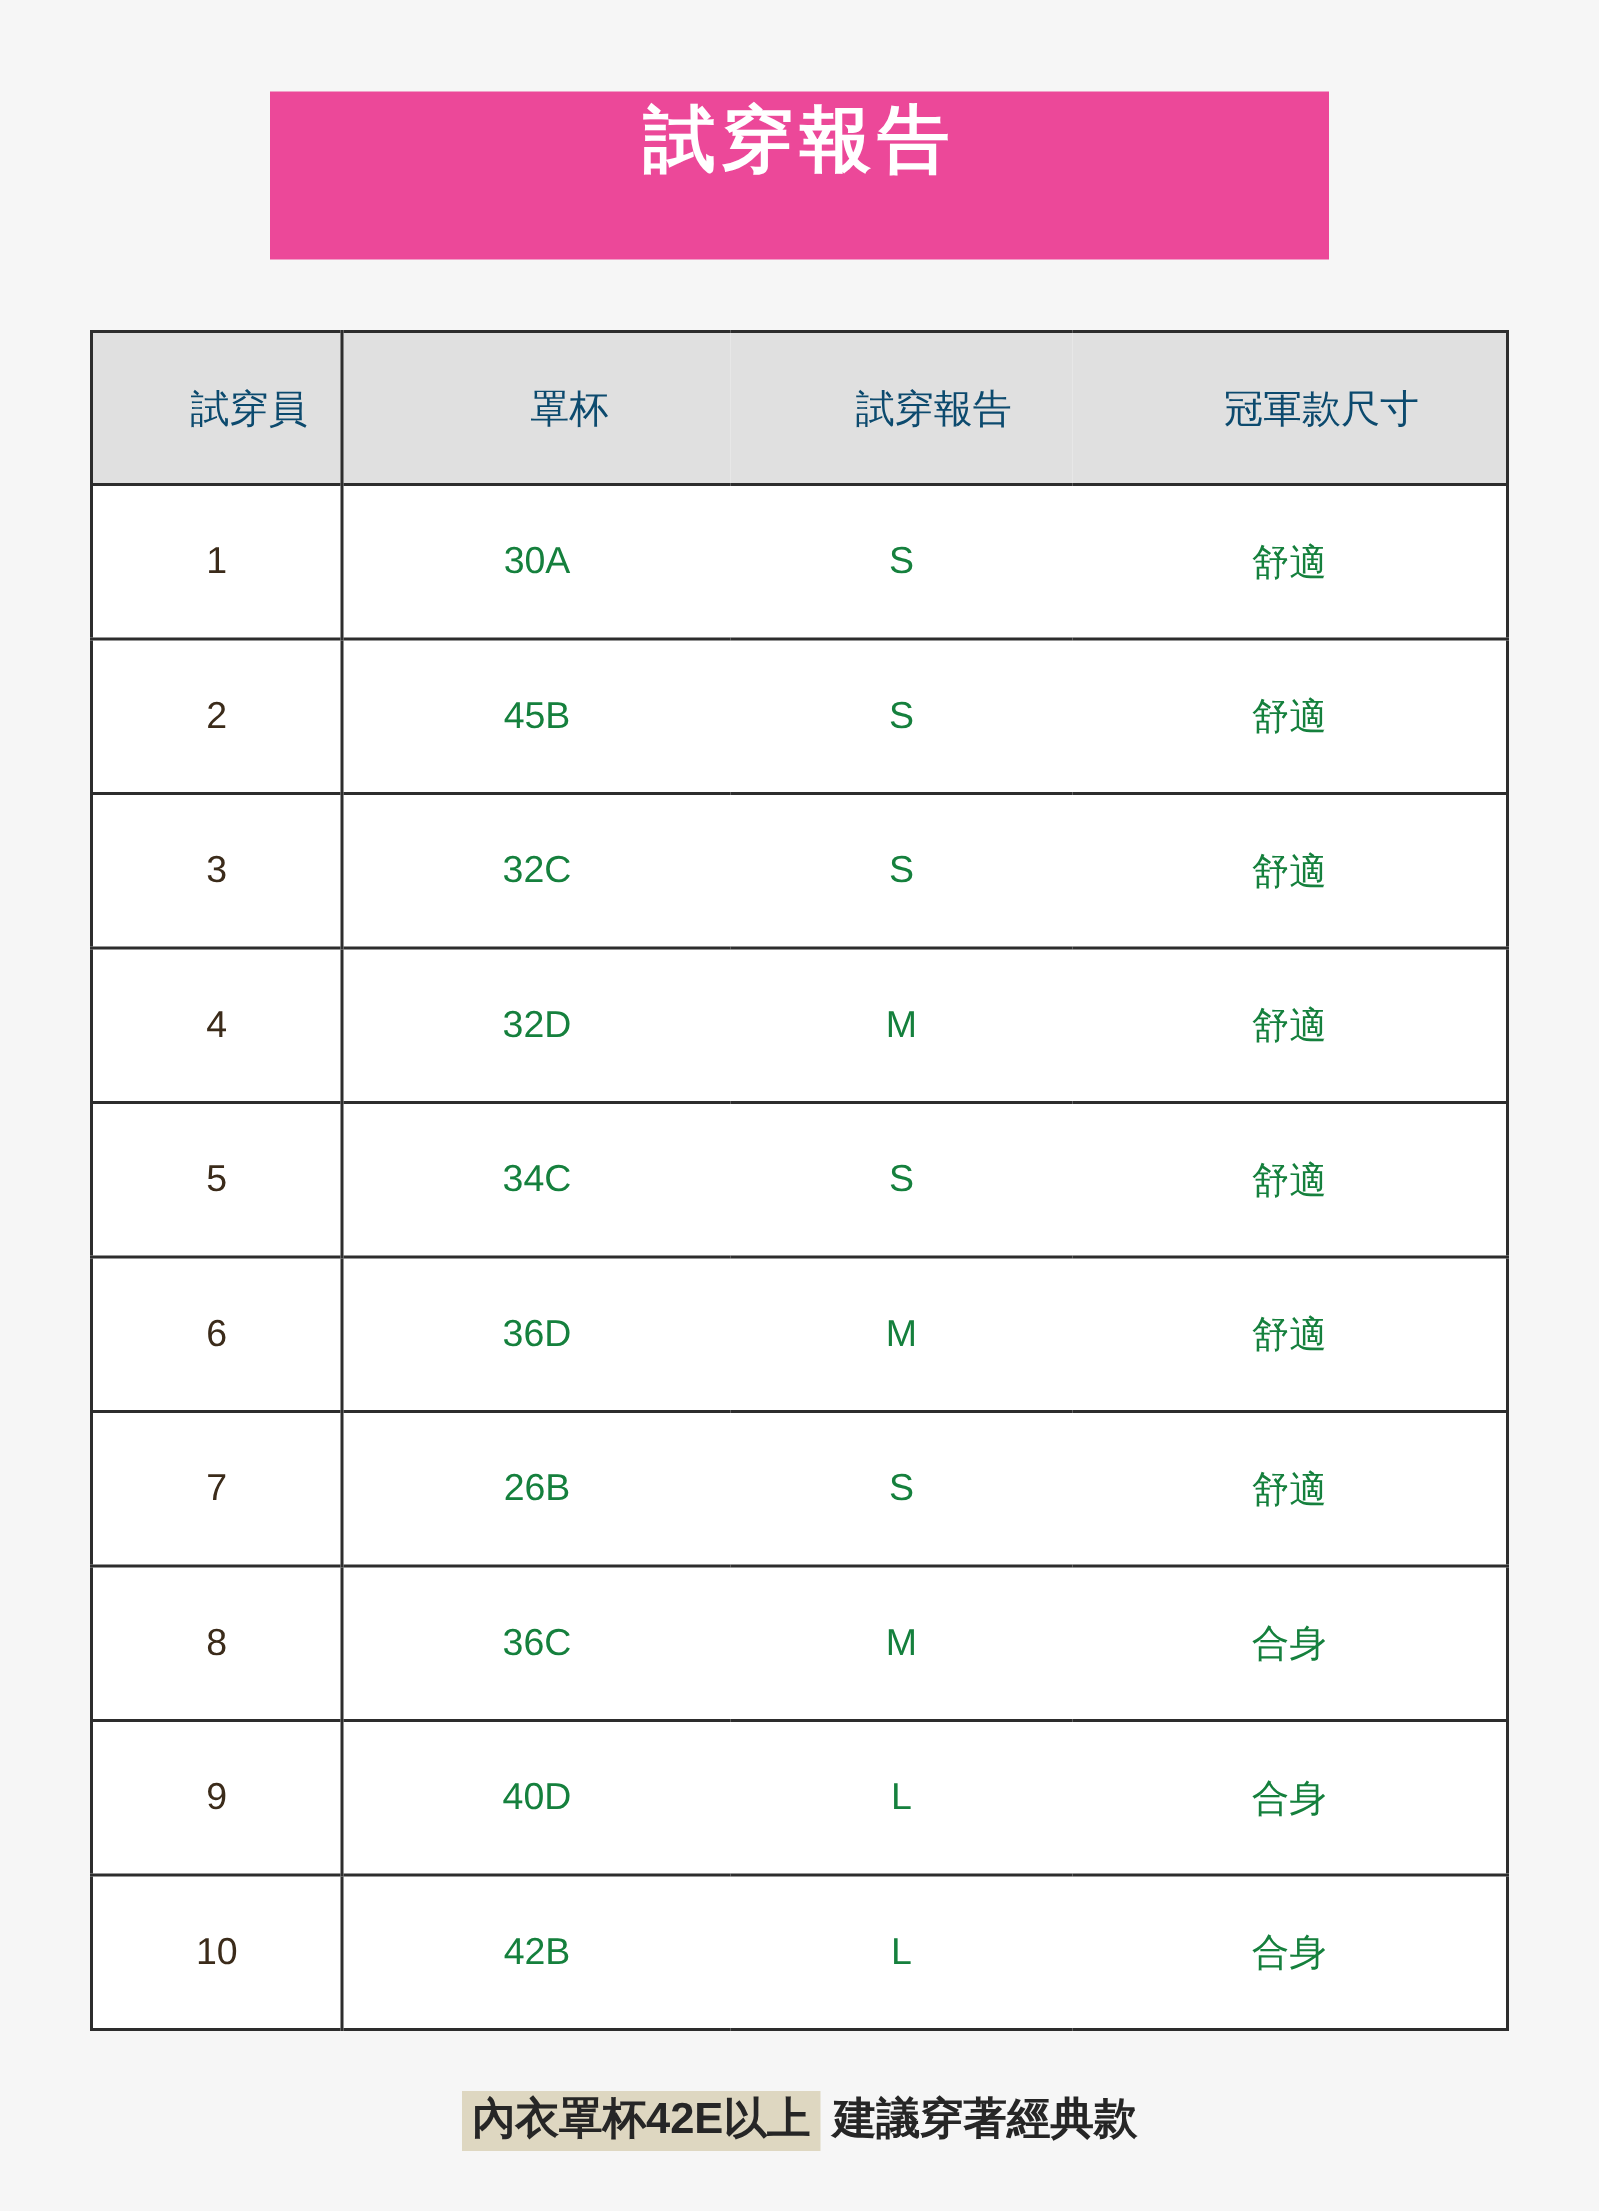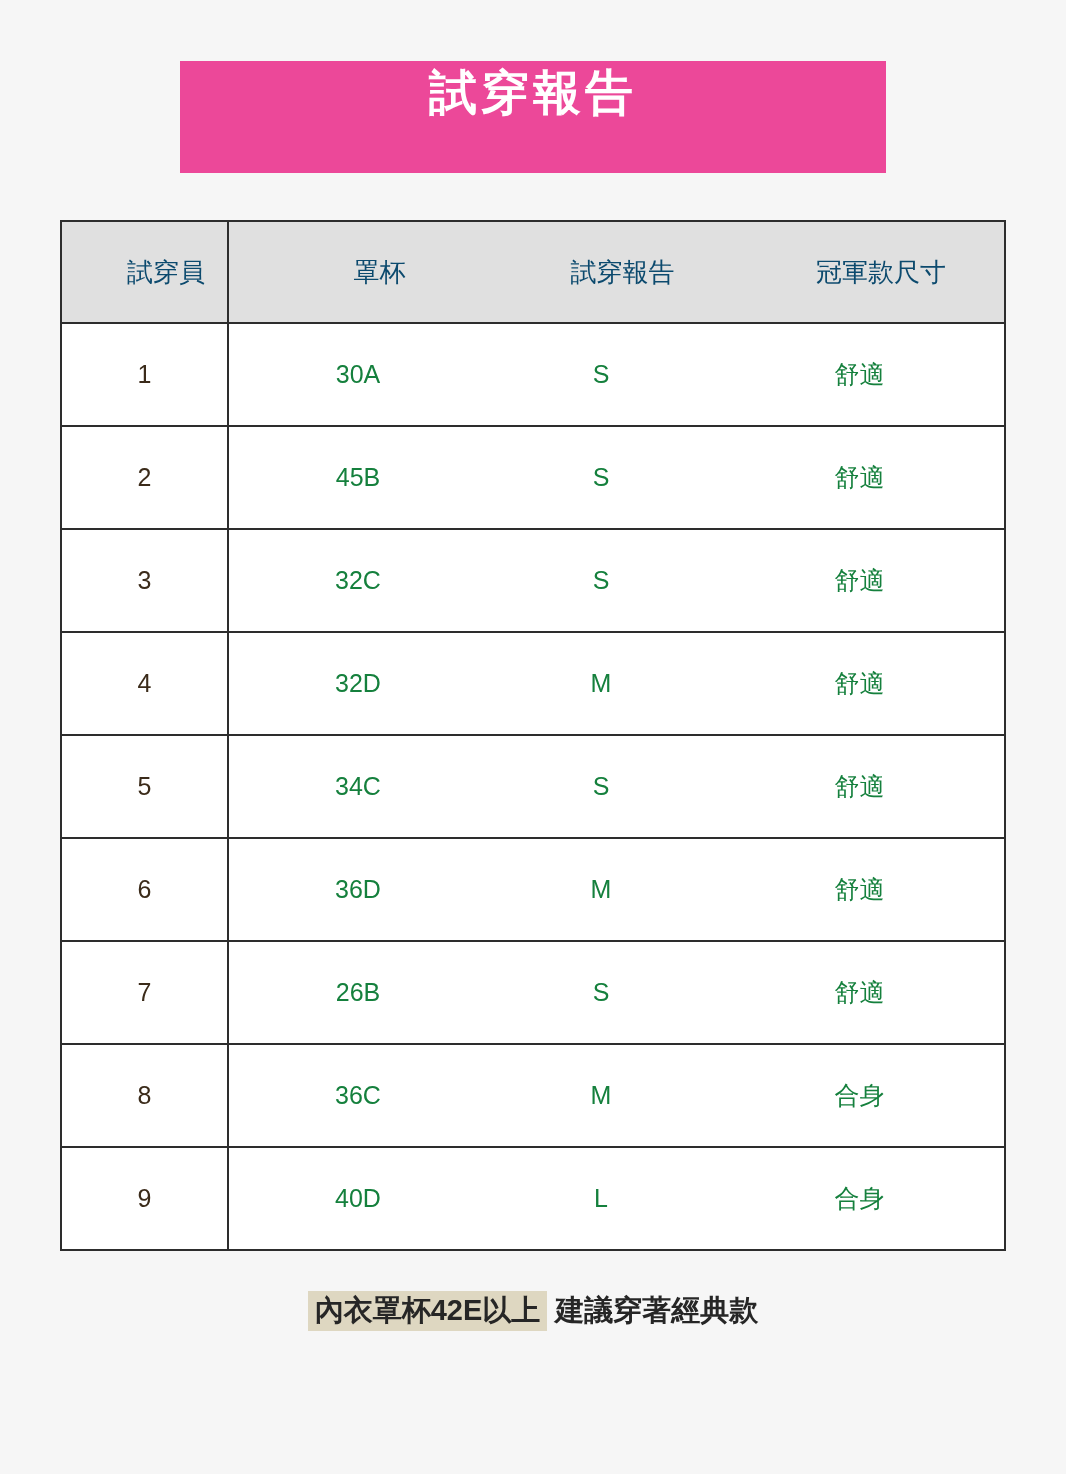--- a/index.html
+++ b/index.html
@@ -160,18 +160,24 @@
     <td>合身</td>
   </tr>
 
   <tr>
     <td class="c1">9</td>
     <td>40D</td>
     <td>L</td>
     <td>合身</td>
   </tr>
 
+  <tr>
+    <td class="c1">10</td>
+    <td>42B</td>
+    <td>L</td>
+    <td>合身</td>
+  </tr>
 </tbody>
   </table>
 
   <p class="footer-note"><span class="hl">內衣罩杯42E以上</span> <span>建議穿著經典款</span></p>
 
 </main>
 
 </body></html>

